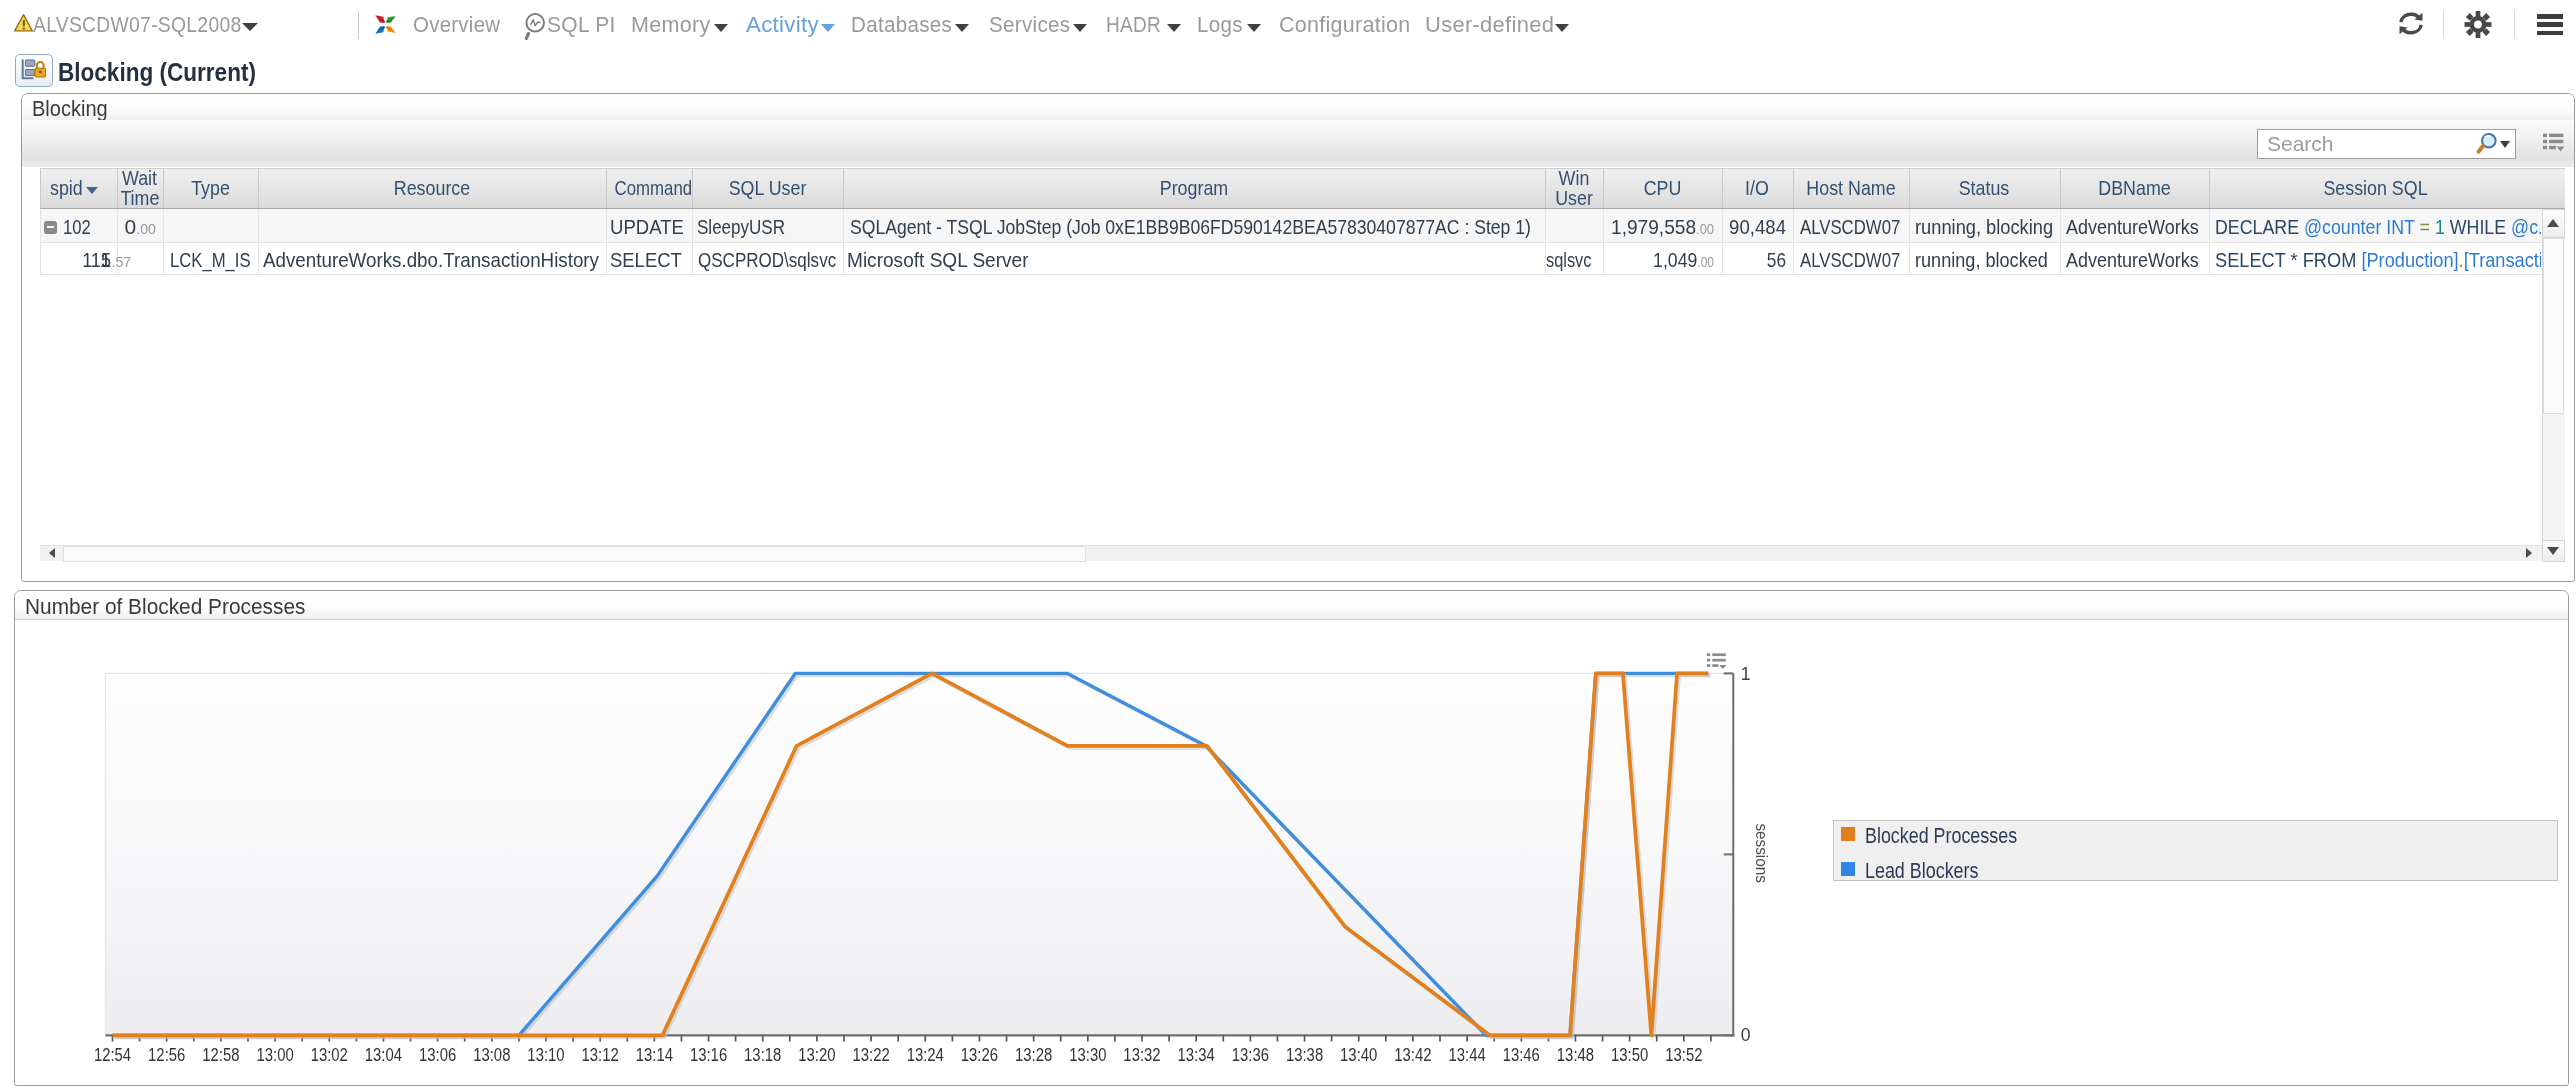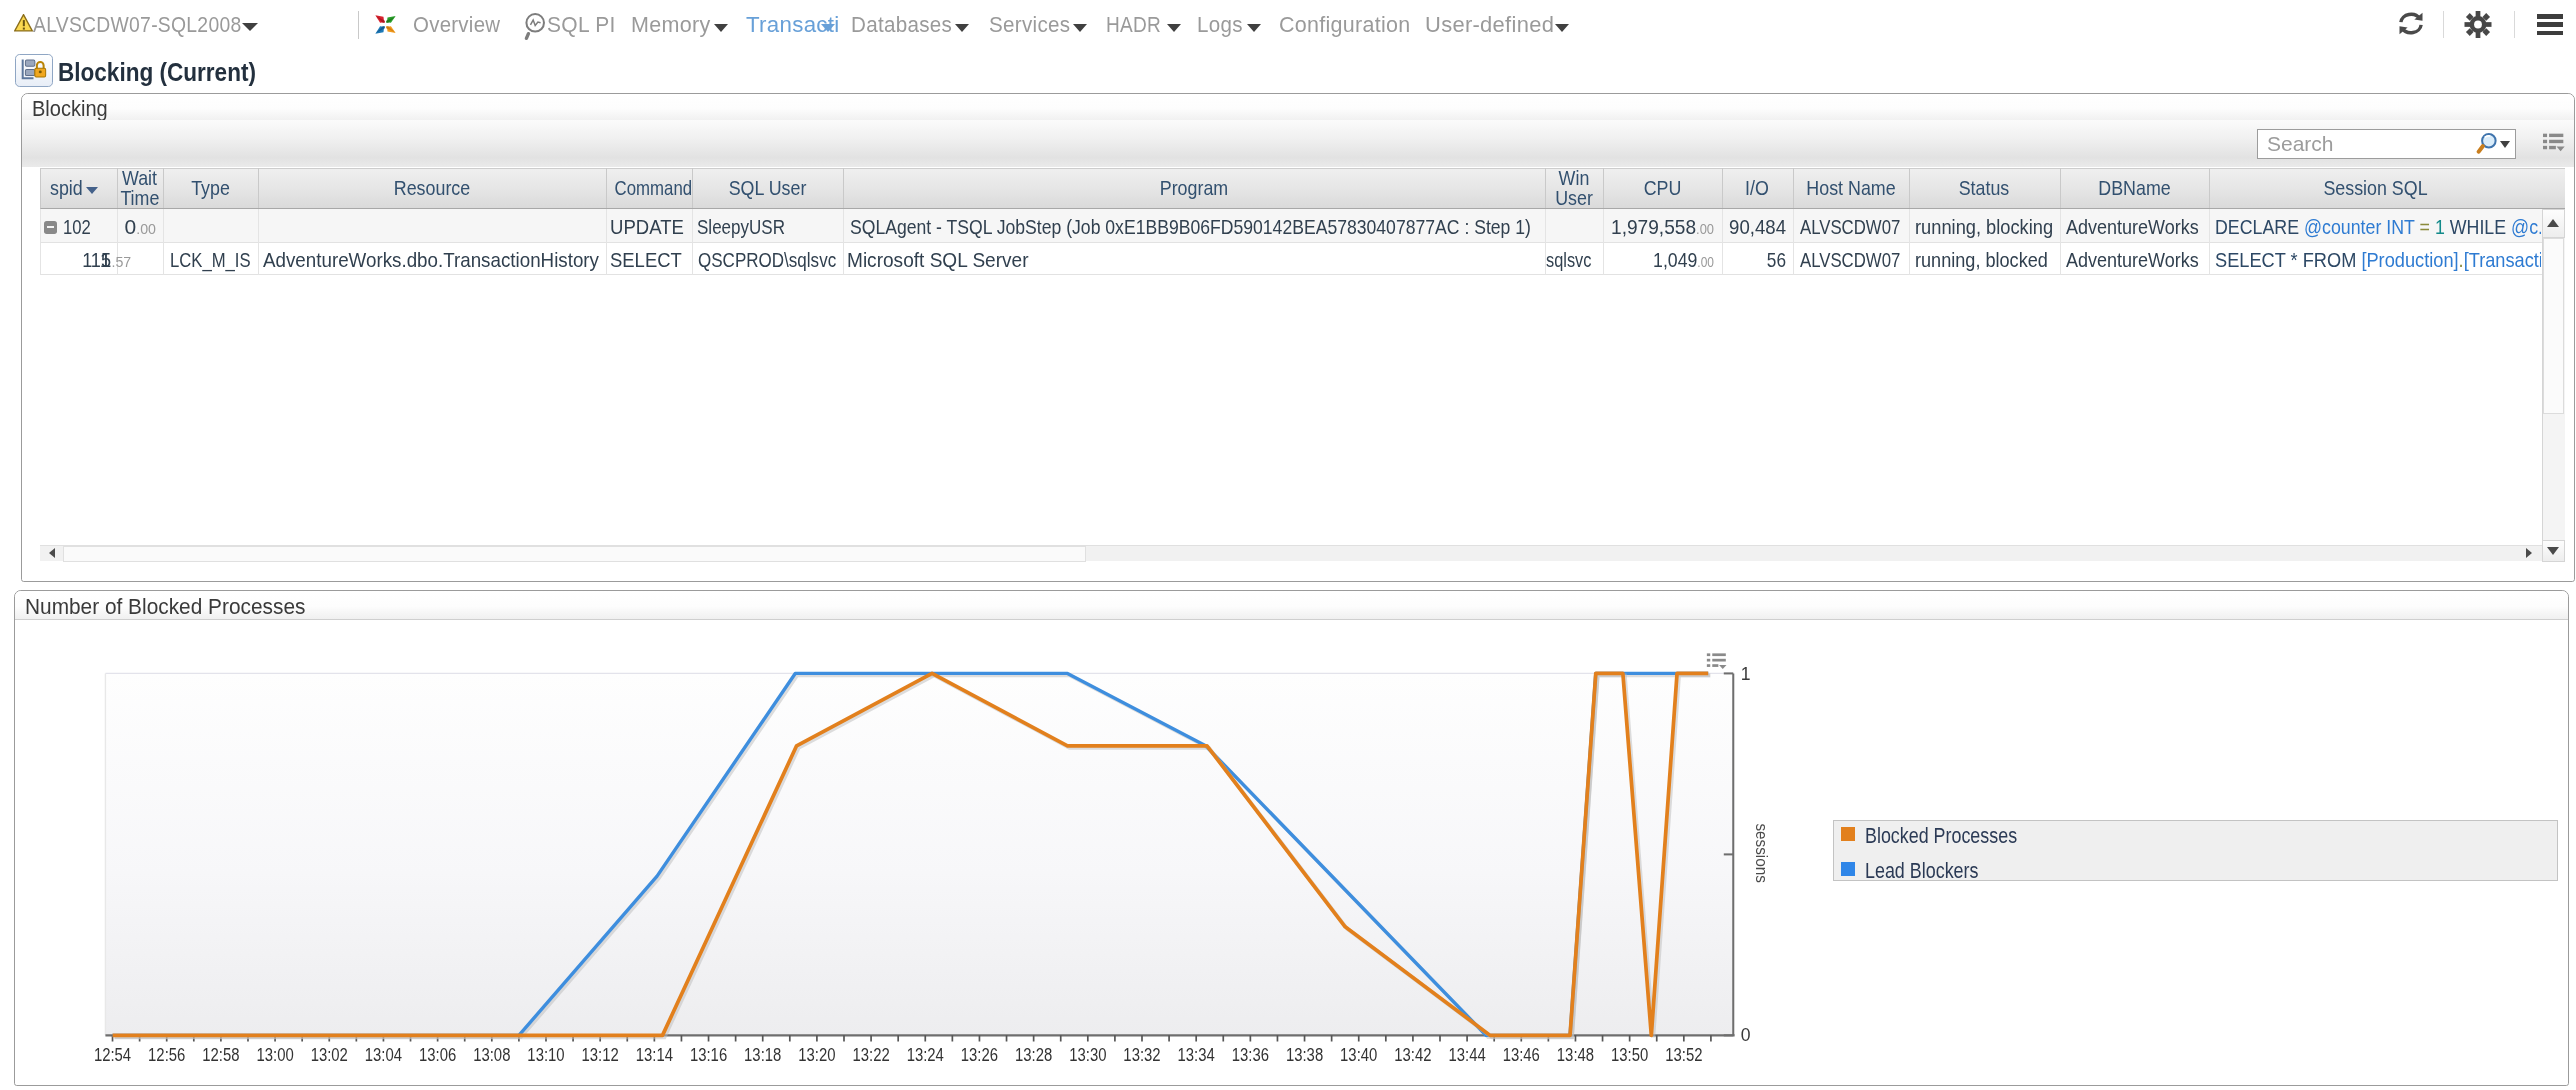--- a/index.html
+++ b/index.html
@@ -22,21 +22,21 @@
 
 <svg class="abs" style="left:14.2px;top:13.5px;" width="19" height="18.3" viewBox="0 0 28 27">
   <path d="M14 1 L27 25 L1 25 Z" fill="#fbd850" stroke="#8a6d1a" stroke-width="2"></path>
   <rect x="13" y="9" width="3" height="9" fill="#6b5513"></rect>
   <rect x="13" y="20" width="3" height="3" fill="#6b5513"></rect>
 </svg>
 <div class="nav" style="left:33px;transform:scaleX(0.868);transform-origin:0 50%;">ALVSCDW07-SQL2008</div>
 <div class="nav" style="left:413px;transform:scaleX(0.916);transform-origin:0 50%;">Overview</div>
 <div class="nav" style="left:547px;transform:scaleX(0.941);transform-origin:0 50%;">SQL PI</div>
 <div class="nav" style="left:631px;transform:scaleX(0.965);transform-origin:0 50%;">Memory</div>
-<div class="nav navblue" style="left:746px;transform:scaleX(1.0);transform-origin:0 50%;">Transacti</div>
+<div class="nav navblue" style="left:746px;transform:scaleX(1.0);transform-origin:0 50%;">Activity</div>
 <div class="nav" style="left:851px;transform:scaleX(0.925);transform-origin:0 50%;">Databases</div>
 <div class="nav" style="left:989px;transform:scaleX(0.925);transform-origin:0 50%;">Services</div>
 <div class="nav" style="left:1106px;transform:scaleX(0.855);transform-origin:0 50%;">HADR</div>
 <div class="nav" style="left:1197px;transform:scaleX(0.922);transform-origin:0 50%;">Logs</div>
 <div class="nav" style="left:1279px;transform:scaleX(0.963);transform-origin:0 50%;">Configuration</div>
 <div class="nav" style="left:1425px;transform:scaleX(0.984);transform-origin:0 50%;">User-defined</div>
 <div class="caret" style="left:242px;top:23px;border-left-width:8.8px;border-right-width:8.8px;border-top-width:8.8px;"></div>
 <div class="caret" style="left:714px;top:24px;border-left-width:7.4px;border-right-width:7.4px;border-top-width:8.1px;"></div>
 <div class="caret caretblue" style="left:821px;top:24px;border-left-width:7.4px;border-right-width:7.4px;border-top-width:8.1px;"></div>
 <div class="caret" style="left:955px;top:24px;border-left-width:7.4px;border-right-width:7.4px;border-top-width:8.1px;"></div>

